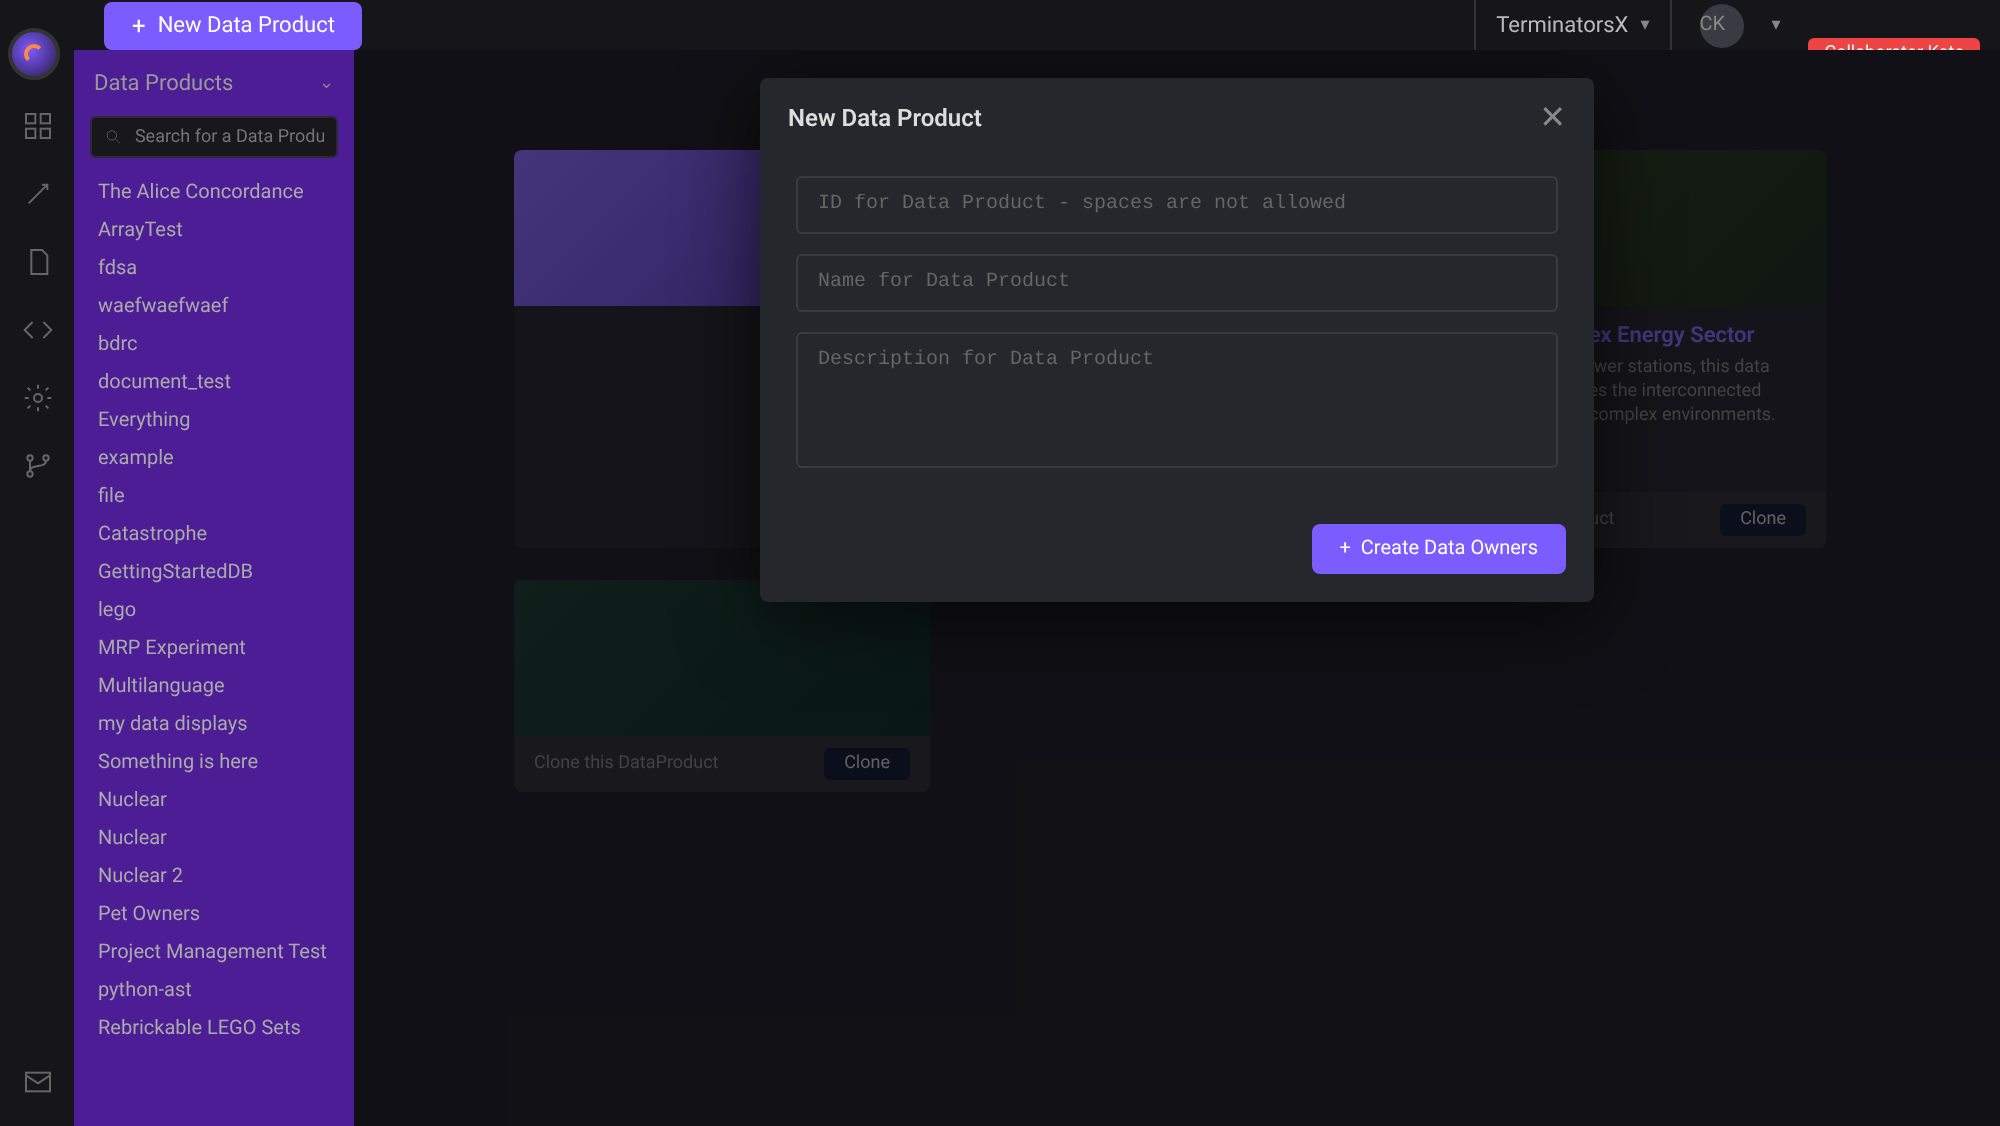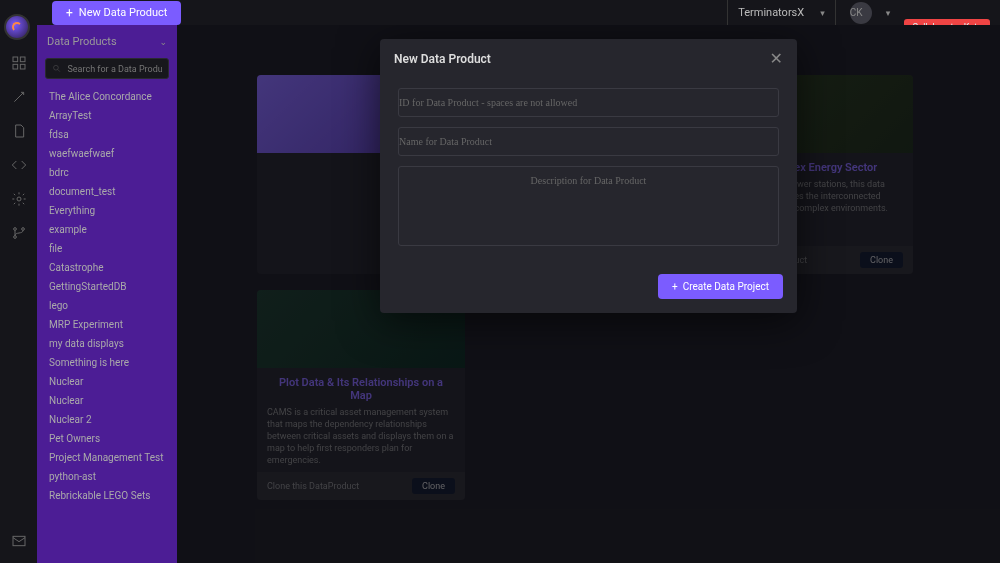--- a/index.html
+++ b/index.html
@@ -7,21 +7,21 @@
 
 .topbar { height: 25px; background: #15151a; display: flex; align-items: center; padding: 0 10px; justify-content: space-between; }
 .topbar-left { display: flex; align-items: center; gap: 10px; }
 .logo { width: 26px; height: 26px; border-radius: 50%; background: radial-gradient(circle at 40% 40%, #7b5cff, #2a1a4a); position: absolute; left: 4px; top: 14px; border: 2px solid #333; }
 .logo::after { content: ""; position: absolute; inset: 6px; border: 2px solid #ff8844; border-radius: 50%; border-right-color: transparent; border-bottom-color: transparent; }
 
 .new-btn { margin-left: 42px; background: #7b5cff; color: #fff; border: none; border-radius: 4px; padding: 5px 14px; font-size: 11px; display: flex; align-items: center; gap: 6px; cursor: pointer; }
 .new-btn .plus { font-size: 12px; }
 
 .topbar-right { display: flex; align-items: center; gap: 14px; }
-.org { color: #bbb; font-size: 11px; display: flex; align-items: center; gap: 16px; padding: 0 10px; border-left: 1px solid #333; border-right: 1px solid #333; height: 25px; }
+.org { color: #bbb; font-size: 11px; display: flex; align-items: center; gap: 6px; padding: 0 10px; border-left: 1px solid #333; border-right: 1px solid #333; height: 25px; }
 .avatar { width: 22px; height: 22px; border-radius: 50%; background: #3a3a42; display: flex; align-items: center; justify-content: flex-start; font-size: 10px; color: #888; }
 .collab { background: #ef4444; color: #d8f8f8; font-size: 9px; padding: 3px 8px; border-radius: 3px; margin-top: 28px; }
 .caret-down { font-size: 9px; color: #888; }
 
 .main { display: flex; height: calc(100% - 25px); }
 .nav { width: 37px; background: #15151a; display: flex; flex-direction: column; align-items: center; padding-top: 30px; gap: 18px; }
 .nav-icon { width: 16px; height: 16px; color: #666; display: flex; align-items: center; justify-content: center; }
 .nav-icon svg { width: 16px; height: 16px; stroke: #666; fill: none; stroke-width: 1.5; }
 .nav-bottom { margin-top: auto; margin-bottom: 14px; }
 
@@ -50,22 +50,22 @@
 .card-foot-label { color: #888; font-size: 9px; }
 .clone-btn { background: #0f172a; color: #ccc; border: none; border-radius: 3px; padding: 3px 10px; font-size: 9px; cursor: pointer; }
 
 
 .modal-backdrop { position: absolute; inset: 0; background: rgba(10,10,14,0.55); display: flex; align-items: flex-start; justify-content: center; padding-top: 14px; }
 .modal { width: 417px; background: #26262d; border-radius: 4px; box-shadow: 0 8px 40px rgba(0,0,0,0.6); }
 .modal-head { display: flex; justify-content: space-between; align-items: center; padding: 10px 14px; }
 .modal-title { color: #ddd; font-size: 12px; font-weight: 600; }
 .modal-close { color: #888; cursor: pointer; font-size: 16px; background: none; border: none; }
 .modal-body { padding: 10px 18px 18px; display: flex; flex-direction: column; gap: 10px; }
-.modal-body input, .modal-body textarea { width: 100%; background: transparent; border: 1px solid #3a3a42; border-radius: 3px; padding: 8px 0; color: #ccc; font-size: 10px; outline: none; font-family: Liberation Serif, serif; }
-.modal-body textarea { height: 80px; resize: none; text-align: center; }
+.modal-body input, .modal-body textarea { width: 100%; background: transparent; border: 1px solid #3a3a42; border-radius: 3px; padding: 8px 10px; color: #ccc; font-size: 10px; outline: none; font-family: Liberation Mono, monospace; }
+.modal-body textarea { height: 68px; resize: none; }
 .modal-body input::placeholder, .modal-body textarea::placeholder { color: #666; }
 .modal-foot { padding: 10px 14px 14px; display: flex; justify-content: flex-end; }
 .create-btn { background: #7b5cff; color: #fff; border: none; border-radius: 4px; padding: 7px 14px; font-size: 10px; cursor: pointer; display: flex; align-items: center; gap: 5px; }
 </style>
 </head>
 <body>
 
 <div class="topbar">
   <div class="topbar-left">
     <div class="logo"></div>
@@ -153,20 +153,21 @@
         <div class="sidebar-item">waefwaefwaef</div>
         <div class="sidebar-item">bdrc</div>
         <div class="sidebar-item">document_test</div>
         <div class="sidebar-item">Everything</div>
         <div class="sidebar-item">example</div>
         <div class="sidebar-item">file</div>
         <div class="sidebar-item">Catastrophe</div>
         <div class="sidebar-item">GettingStartedDB</div>
         <div class="sidebar-item">lego</div>
         <div class="sidebar-item">MRP Experiment</div>
+        <div class="sidebar-item">Multilanguage</div>
         <div class="sidebar-item">my data displays</div>
         <div class="sidebar-item">Something is here</div>
         <div class="sidebar-item">Nuclear</div>
         <div class="sidebar-item">Nuclear</div>
         <div class="sidebar-item">Nuclear 2</div>
         <div class="sidebar-item">Pet Owners</div>
         <div class="sidebar-item">Project Management Test</div>
         <div class="sidebar-item">python-ast</div>
         <div class="sidebar-item">Rebrickable LEGO Sets</div>
       </div>
@@ -198,24 +199,20 @@
             <div class="card-title">The Complex Energy Sector</div>
             <div class="card-desc">Featuring nuclear power stations, this data product demonstrates the interconnected nature of extremely complex environments.</div>
           </div>
           <div class="card-foot">
             <span class="card-foot-label">Clone this DataProduct</span>
             <button class="clone-btn">Clone</button>
           </div>
         </div>
         <div class="card c4">
           <div class="card-img"></div>
-          <div class="card-body">
-            <div class="card-title">Plot Data &amp; Its Relationships on a Map</div>
-            <div class="card-desc">CAMS is a critical asset management system that maps the dependency relationships between critical assets and displays them on a map to help first responders plan for emergencies.</div>
-          </div>
           <div class="card-foot">
             <span class="card-foot-label">Clone this DataProduct</span>
             <button class="clone-btn">Clone</button>
           </div>
         </div>
       </div>
 
     <div class="modal-backdrop">
       <div class="modal">
         <div class="modal-head">
@@ -223,19 +220,19 @@
           <button class="modal-close">✕</button>
         </div>
         <div class="modal-body">
           <input placeholder="ID for Data Product - spaces are not allowed" style="">
           <input placeholder="Name for Data Product" style="">
           <textarea placeholder="Description for Data Product" style=""></textarea>
         </div>
         <div class="modal-foot">
           <button class="create-btn">
             <span>+</span>
-            <span>Create Data Project</span>
+            <span>Create Data Owners</span>
           </button>
         </div>
       </div>
     </div>
   </div>
 </div>
 
 </body></html>

